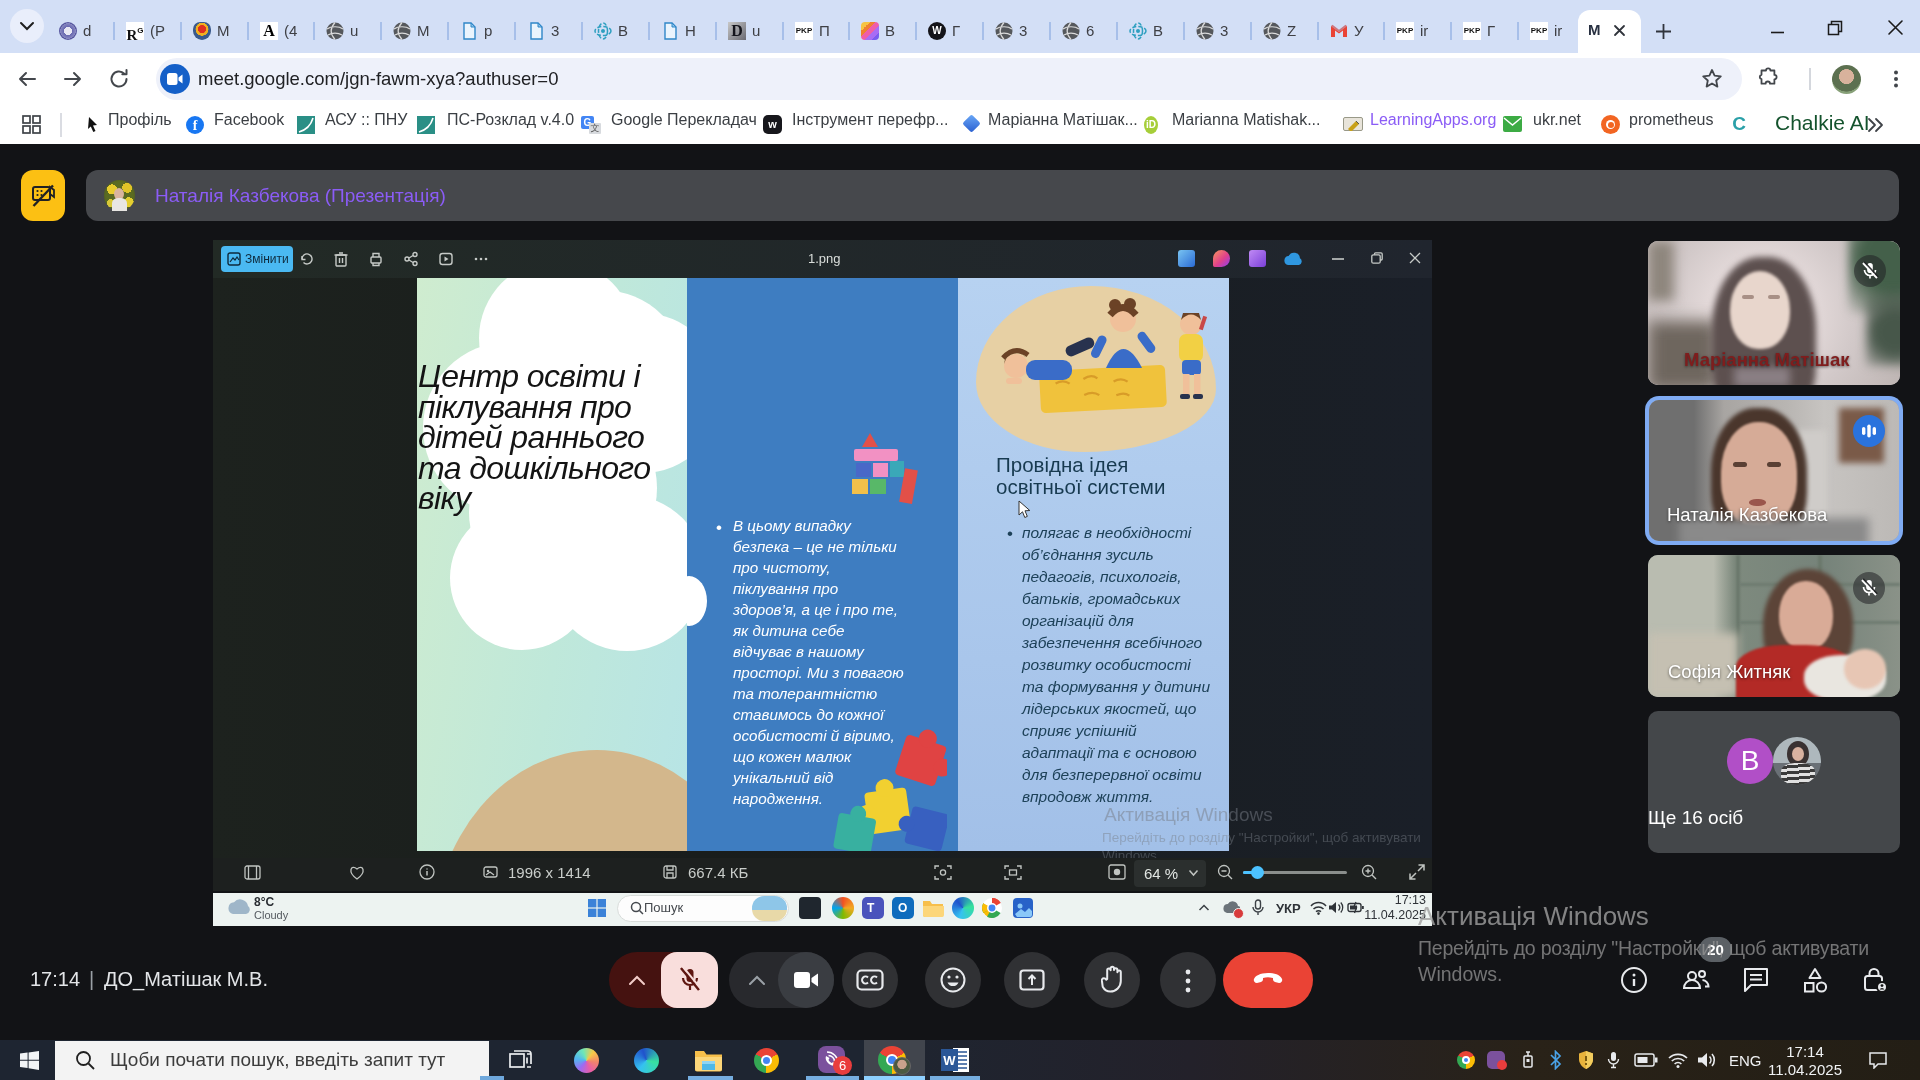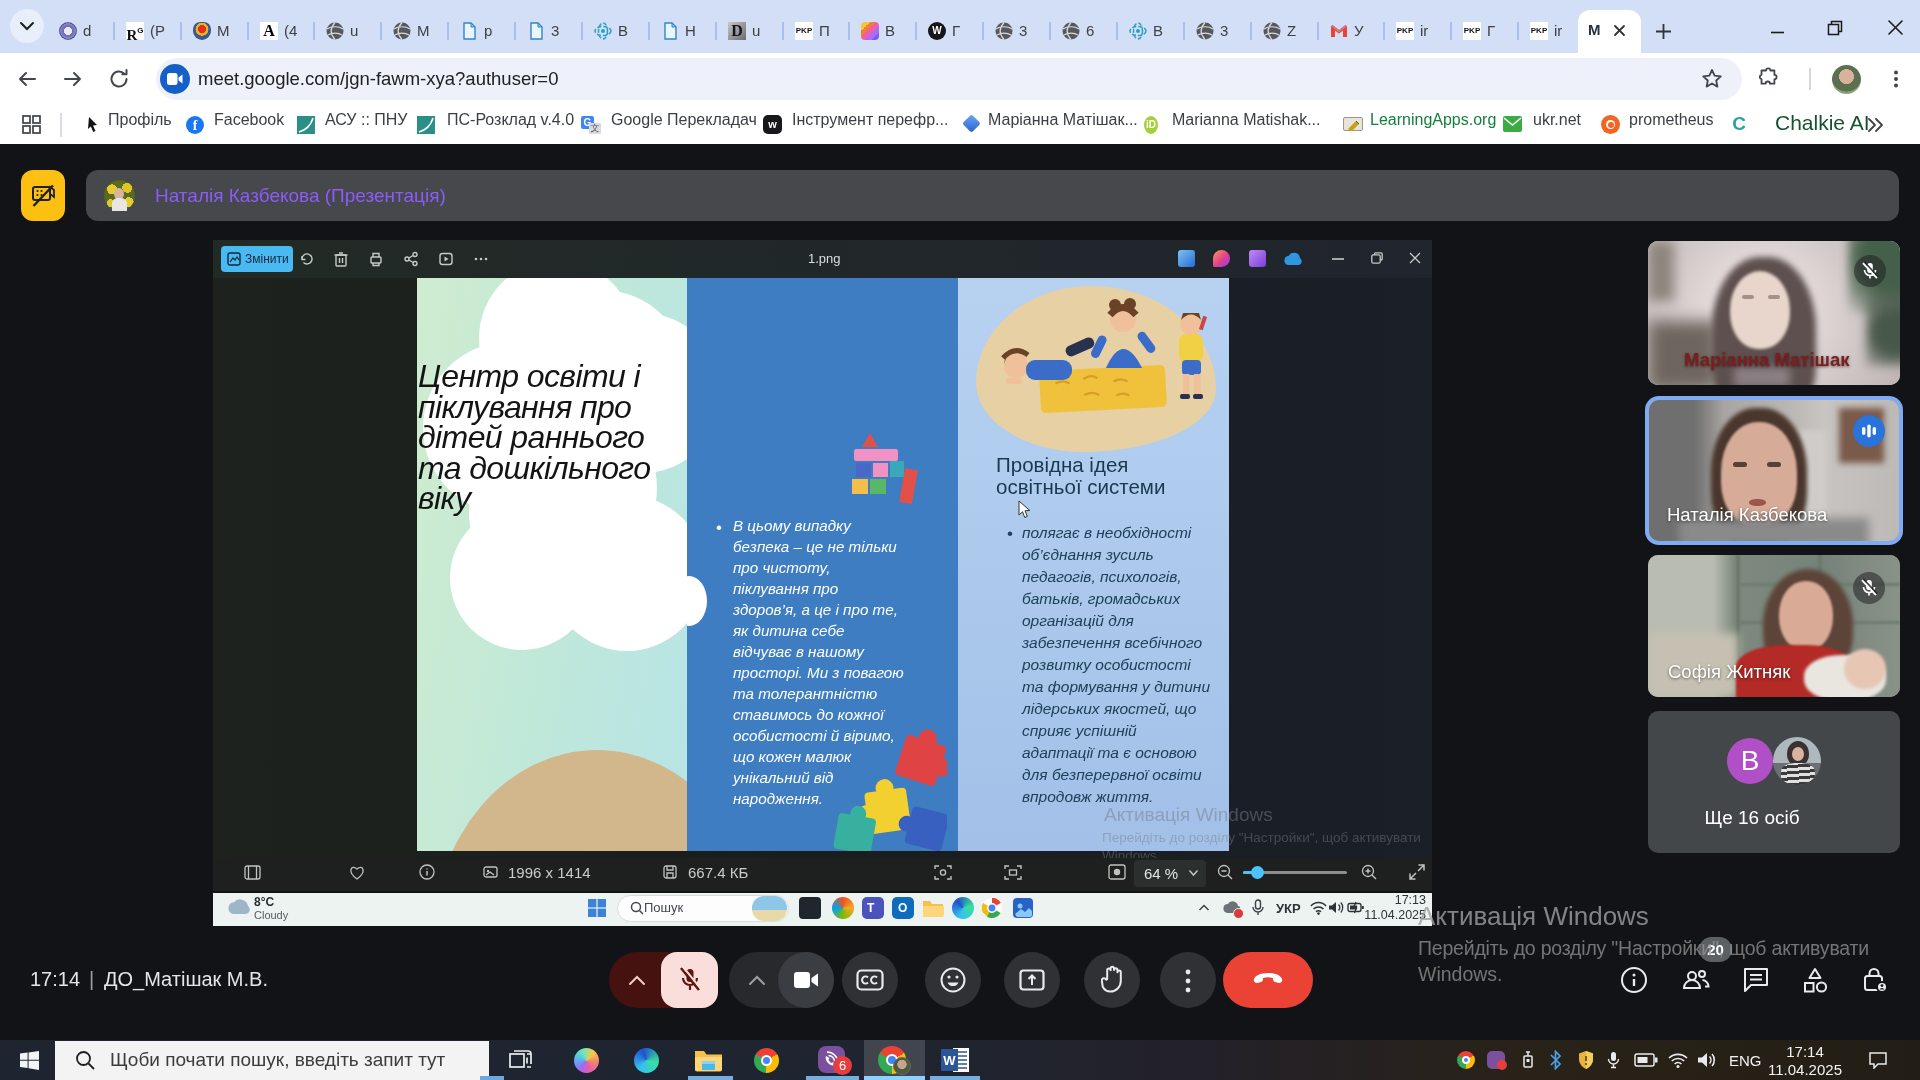--- a/index.html
+++ b/index.html
@@ -205,21 +205,21 @@
 <div class="abs" style="left:792px;top:6px;font-size:16px;color:#3b3f44;">Інструмент перефр...</div>
 <div class="abs" style="left:965px;top:12px;width:13px;height:13px;background:linear-gradient(135deg,#6aa8f7,#2a5fd0);transform:rotate(45deg);border-radius:2px;"></div>
 <div class="abs" style="left:988px;top:6px;font-size:16px;color:#3b3f44;">Маріанна Матішак...</div>
 <div class="abs" style="left:1144px;top:11px;width:14px;height:18px;border-radius:50%;background:#a6ce39;color:#fff;font-size:10px;font-weight:bold;text-align:center;line-height:18px;">iD</div>
 <div class="abs" style="left:1172px;top:6px;font-size:16px;color:#3b3f44;">Marianna Matishak...</div>
 <div class="abs" style="left:1343px;top:12px;width:20px;height:14px;background:#e8e4da;border:1px solid #998;border-radius:2px;"></div>
 <svg class="abs" style="left:1346px;top:14px" width="16" height="12" viewBox="0 0 16 12">
       <path d="M2 10 L10 2 L13 5 L5 13Z" fill="#c8a018"></path>
       <path d="M10 2 L13 5" stroke="#555" stroke-width="1"></path>
     </svg>
-<div class="abs" style="left:1370px;top:6px;font-size:16px;color:#15803d;">LearningApps.org</div>
+<div class="abs" style="left:1370px;top:6px;font-size:16px;color:#8b5cf6;">LearningApps.org</div>
 <div class="abs" style="left:1503px;top:11px;width:19px;height:16px;background:#3cab44;border-radius:2px;"></div>
 <svg class="abs" style="left:1503px;top:11px" width="19" height="16" viewBox="0 0 19 16">
       <path d="M1 2 L9.5 9 L18 2" stroke="#fff" stroke-width="1.5" fill="none"></path>
     </svg>
 <div class="abs" style="left:1533px;top:6px;font-size:16px;color:#3b3f44;">ukr.net</div>
 <div class="abs" style="left:1601px;top:10px;width:19px;height:19px;border-radius:50%;background:#f26522;"></div>
 <div class="abs" style="left:1606px;top:15px;width:9px;height:9px;border-radius:50%;background:#fff;"></div>
 <div class="abs" style="left:1607.5px;top:16.5px;width:6px;height:6px;border-radius:50%;background:#f26522;"></div>
 <div class="abs" style="left:1629px;top:6px;font-size:16px;color:#3b3f44;">prometheus</div>
 <div class="abs" style="left:1730px;top:10px;width:18px;height:18px;color:#2aa0a8;font-size:19px;font-weight:bold;text-align:center;line-height:18px;">C</div>
@@ -587,21 +587,21 @@
     </svg>
 <div class="abs" style="left:20px;top:106px;font-size:18.5px;color:#fff;text-shadow:0 1px 3px rgba(0,0,0,.55);">Софія Житняк</div>
 </div>
 <div class="abs" style="left:1648px;top:711px;width:252px;height:142px;border-radius:10px;background:#44474a;overflow:hidden;">
 <div class="abs" style="left:79px;top:27px;width:46px;height:46px;border-radius:50%;background:#b14fc7;color:#fff;font-size:28px;text-align:center;line-height:46px;">B</div>
 <div class="abs" style="left:125px;top:26px;width:48px;height:48px;border-radius:50%;background:linear-gradient(180deg,#aeb8bd 0 55%,#6a7076 55%);overflow:hidden;">
       <div class="abs" style="left:14px;top:4px;width:22px;height:26px;border-radius:50%;background:#3a3232;"></div>
       <div class="abs" style="left:19px;top:10px;width:12px;height:14px;border-radius:50%;background:#d9b2a0;"></div>
       <div class="abs" style="left:8px;top:26px;width:34px;height:22px;border-radius:40%;background:repeating-linear-gradient(175deg,#e0e0e0 0 3px,#3a3a3a 3px 6px);"></div>
     </div>
-<div class="abs" style="left:0;top:96px;width:208px;text-align:center;font-size:19px;color:#fff;">Ще 16 осіб</div>
+<div class="abs" style="left:0;top:96px;width:208px;font-size:19px;color:#fff;">Ще 16 осіб</div>
 </div>
 <div class="abs" style="left:30px;top:968px;font-size:20px;color:#e3e5e8;">17:14</div>
 <div class="abs" style="left:89px;top:968px;font-size:20px;color:#9aa0a6;">|</div>
 <div class="abs" style="left:104px;top:968px;font-size:20px;color:#e3e5e8;">ДО_Матішак М.В.</div>
 <div class="abs" style="left:609px;top:952px;width:109px;height:56px;border-radius:28px;background:#451210;"></div>
 <svg class="abs" style="left:628px;top:974px" width="18" height="12" viewBox="0 0 18 12">
     <path d="M2 10 L9 3 L16 10" stroke="#f2ccc8" stroke-width="2" fill="none" stroke-linecap="round"></path>
   </svg>
 <div class="abs" style="left:661px;top:952px;width:57px;height:56px;border-radius:16px;background:#f9dedc;"></div>
 <svg class="abs" style="left:677px;top:966px" width="26" height="28" viewBox="0 0 26 28">

